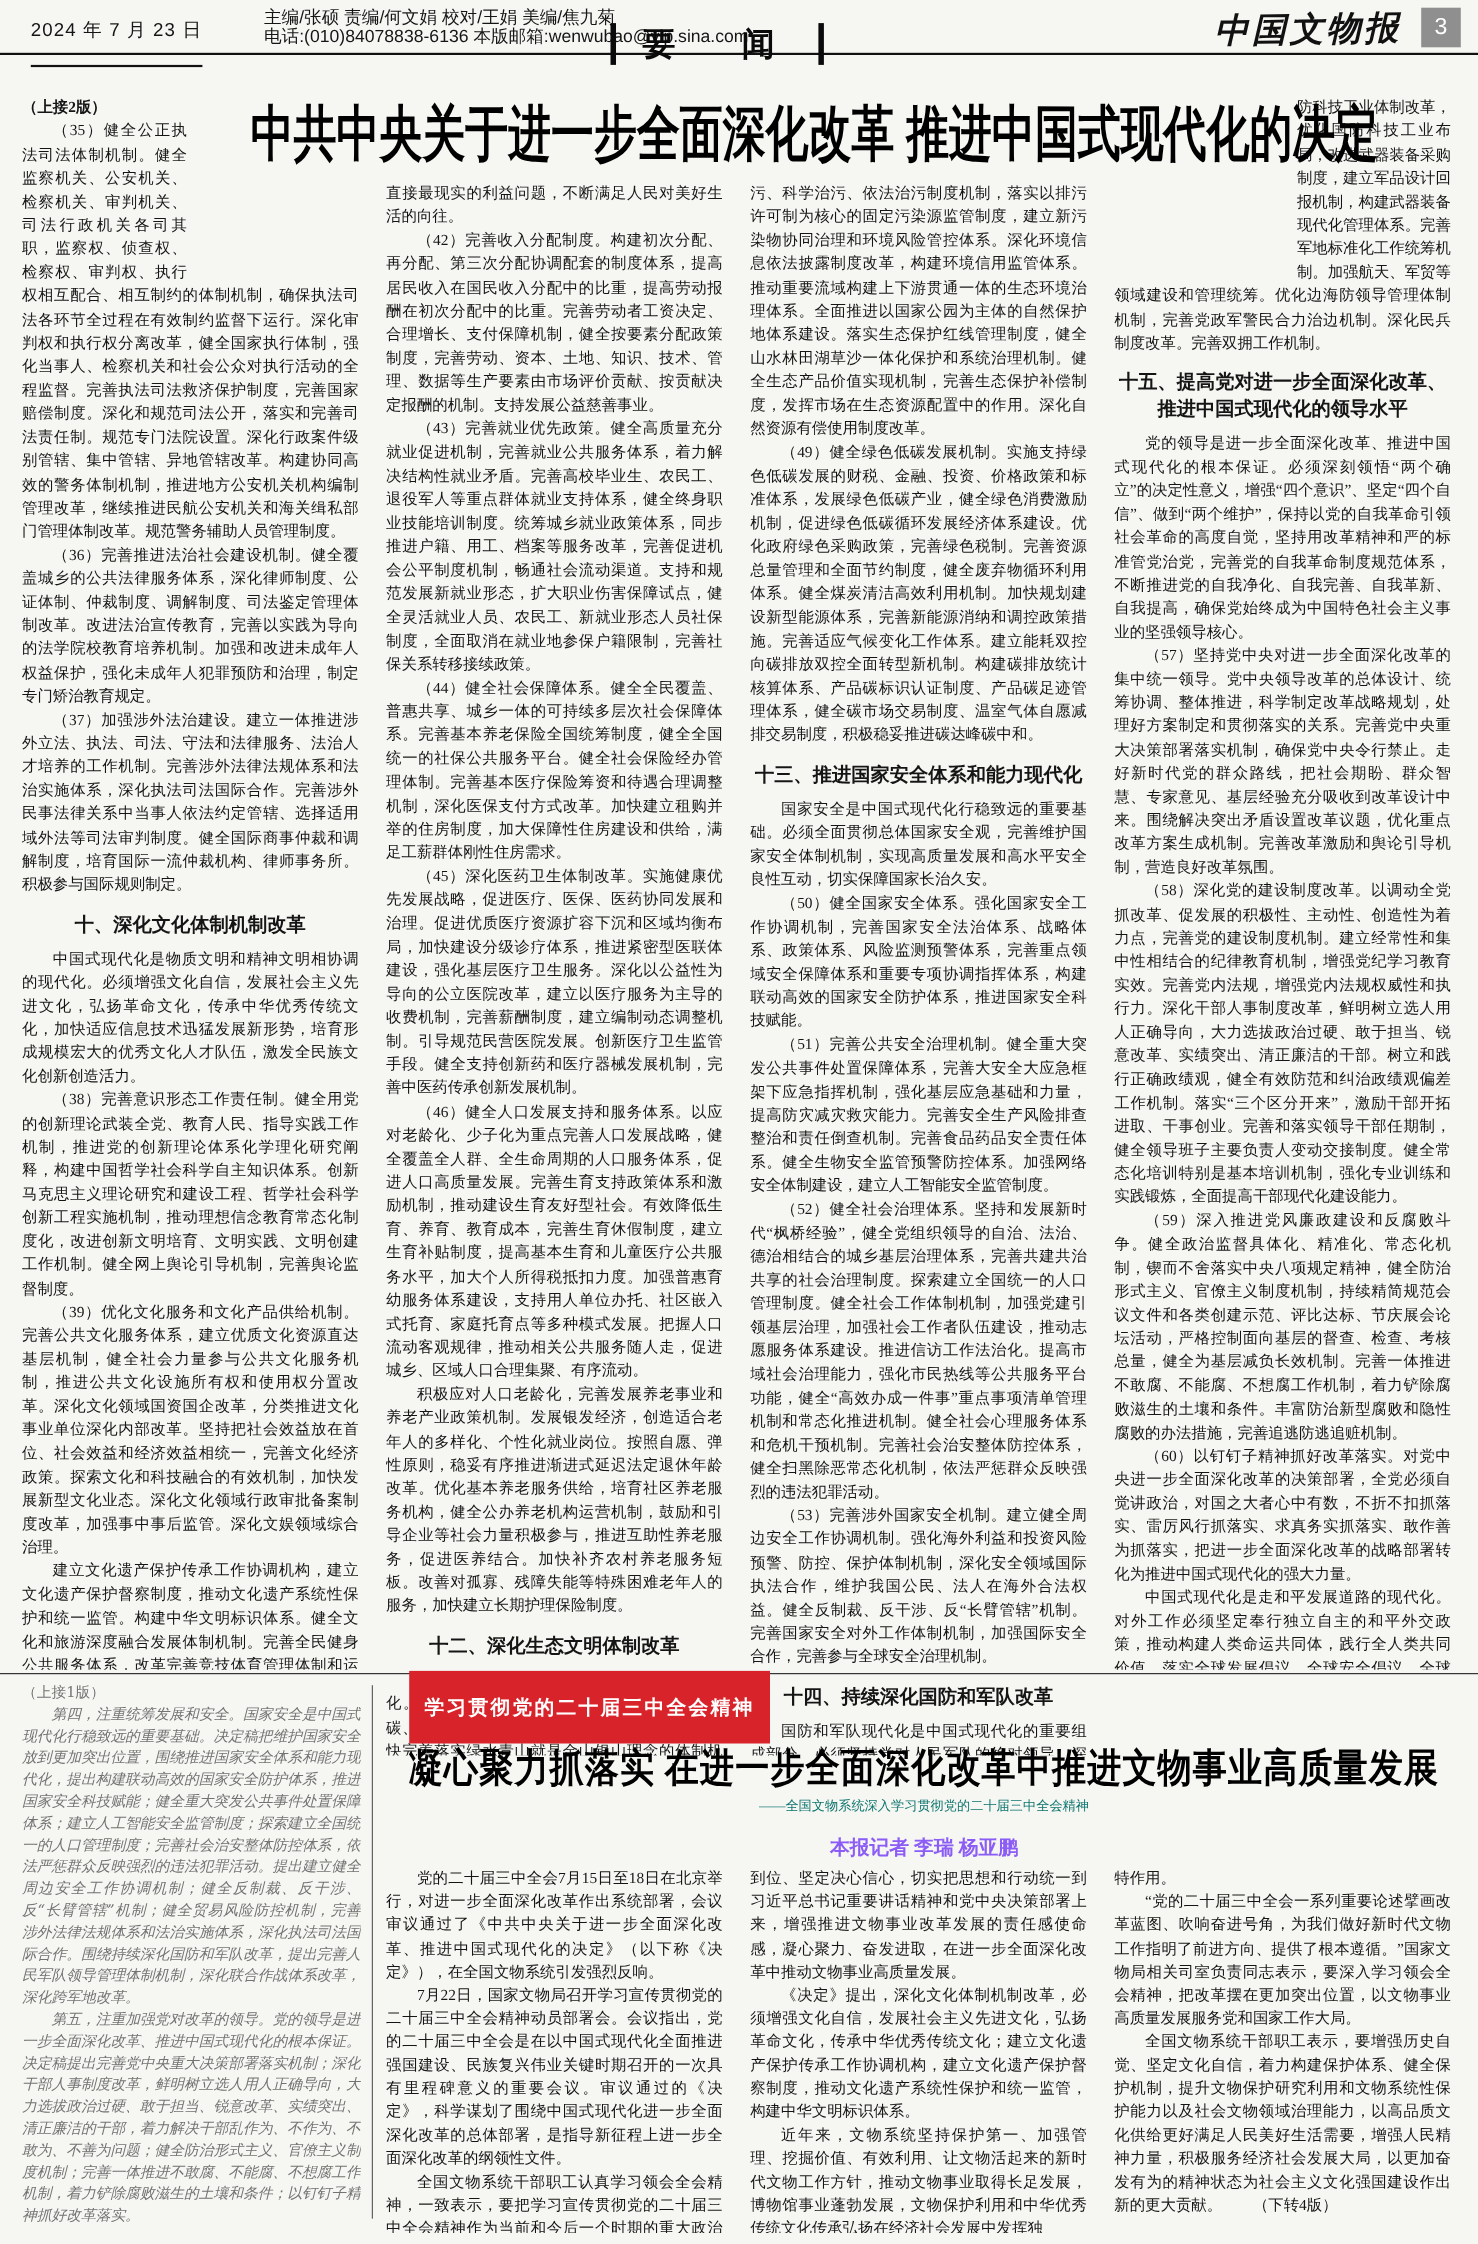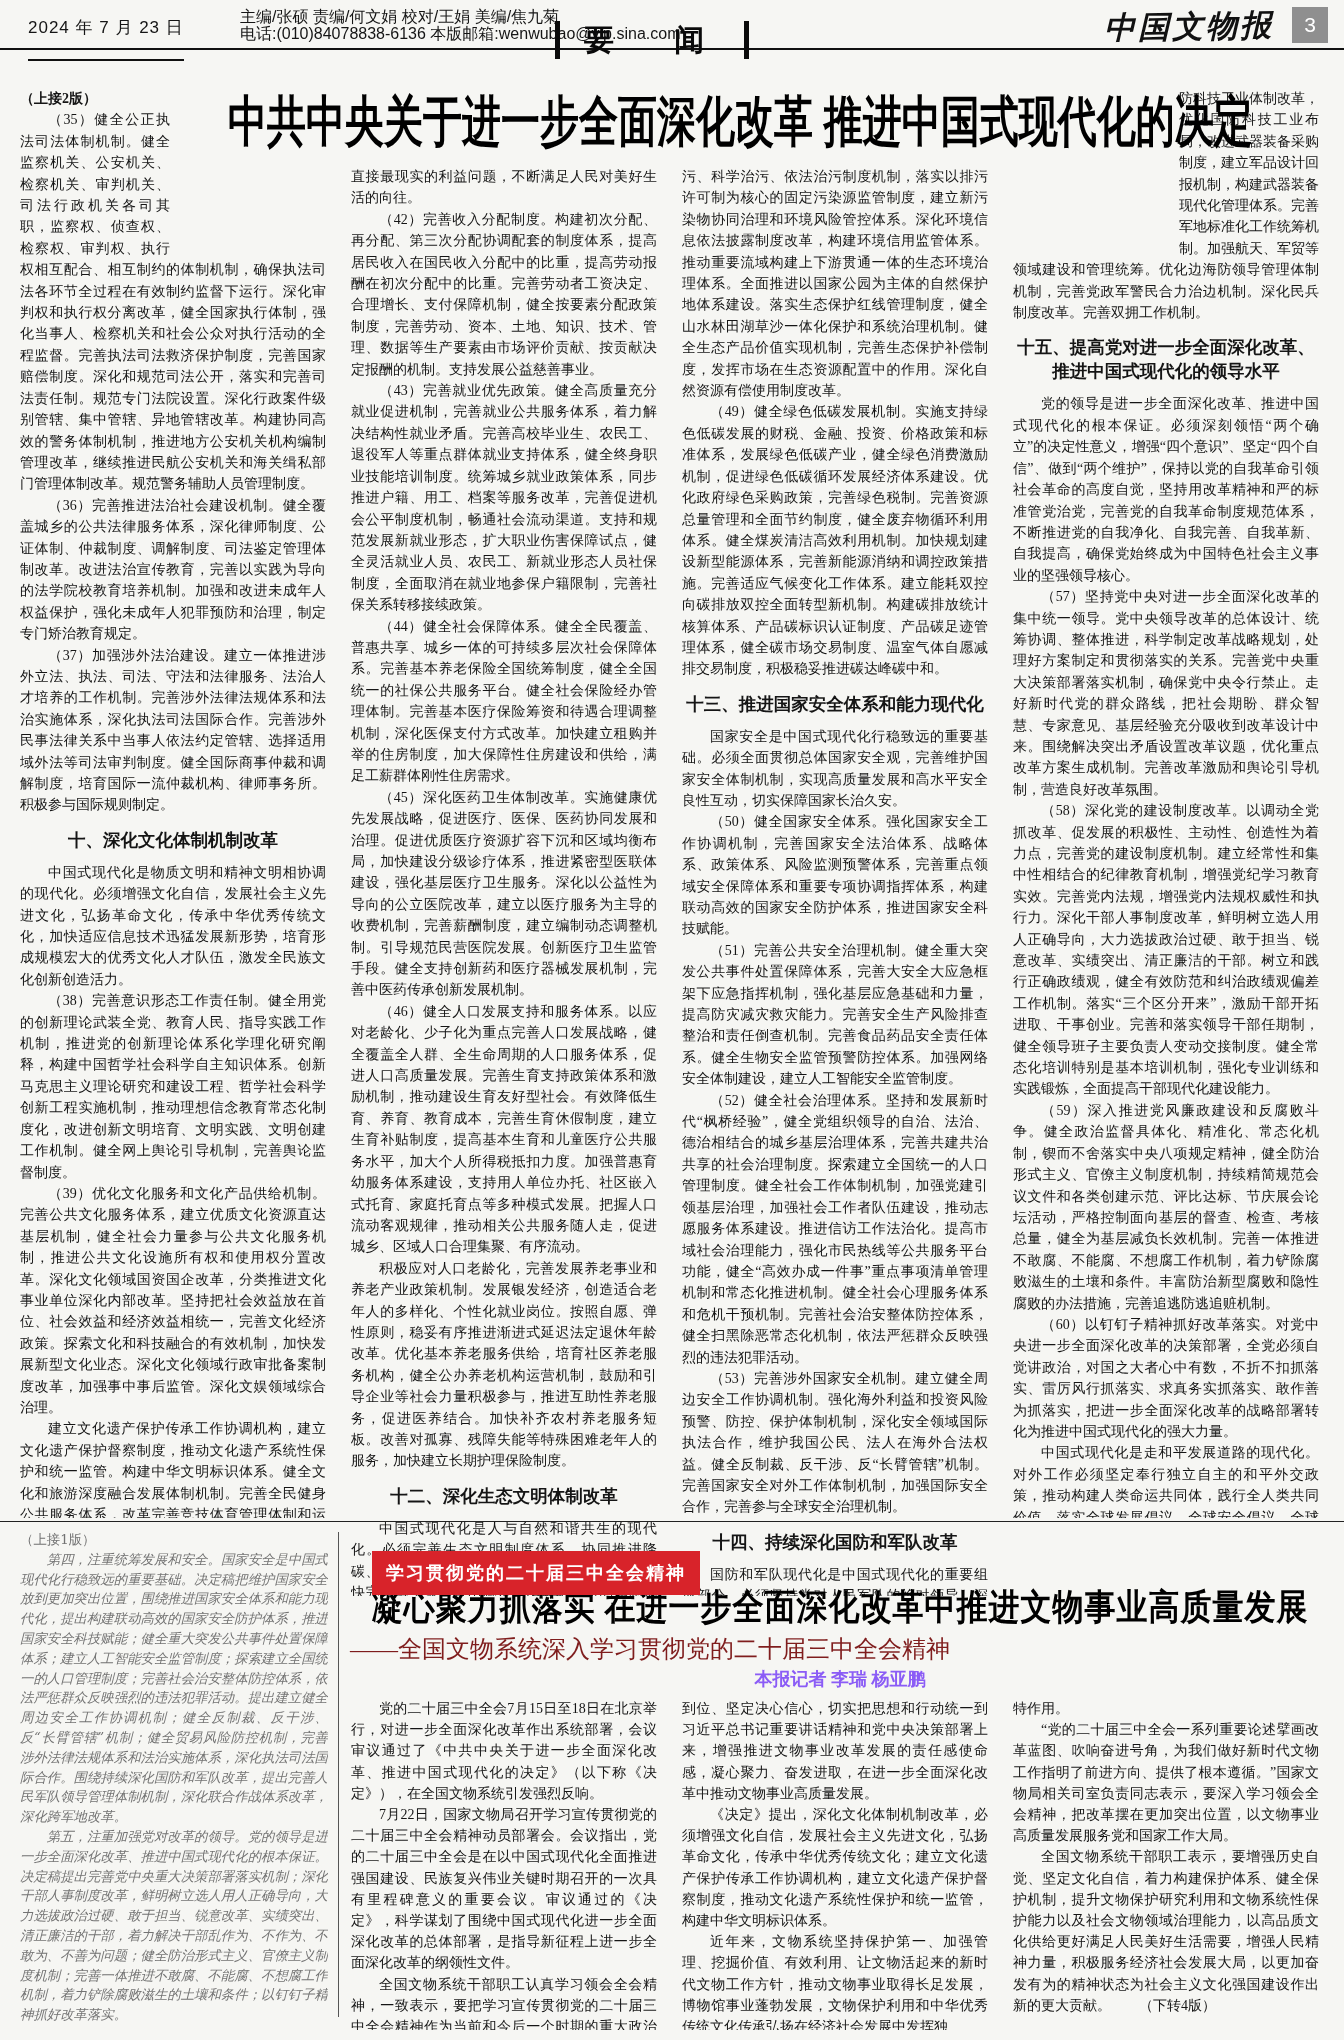--- a/index.html
+++ b/index.html
@@ -38,27 +38,27 @@
   
   .mid-rule{position:absolute;left:0;top:1521px;width:1344px;height:0;border-top:1.5px solid #222;}
   .v-rule{position:absolute;left:338px;top:1532px;width:0;height:485px;border-left:1px solid #555;}
   
   .contleft{position:absolute;left:20px;top:1530px;width:308px;height:492px;overflow:hidden;
             font-family:"DejaVu Serif","Liberation Serif",serif;font-style:italic;
             font-size:13.4px;line-height:19.8px;text-align:justify;color:#737373;}
   .contleft p{margin:0;text-indent:2em;}
   .contleft p.tag{text-indent:0;font-style:normal;}
   
-  .eyebrow{position:absolute;left:372px;top:1551px;background:#d8232a;color:#fff;z-index:2;
+  .eyebrow{position:absolute;left:372px;top:1519px;background:#d8232a;color:#fff;z-index:2;
            font-family:"Liberation Sans","DejaVu Sans",sans-serif;font-weight:bold;font-size:18px;
-           padding:10px 14px;letter-spacing:2px;}
+           padding:21px 14px;letter-spacing:2px;}
   .b-headline{position:absolute;left:350px;top:1583px;width:980px;text-align:center;font-weight:bold;
               font-size:31px;letter-spacing:1px;color:#000;white-space:nowrap;
               font-family:"Liberation Serif","DejaVu Serif",serif;transform:scaleY(1.15);transform-origin:top center;}
-  .b-subhead{position:absolute;left:350px;top:1633px;width:980px;font-size:24px;color:#7f1d1d;}
+  .b-subhead{position:absolute;left:350px;top:1633px;width:980px;text-align:center;font-size:12px;color:#0f766e;}
   .b-byline{position:absolute;left:350px;top:1667px;width:980px;text-align:center;font-size:18px;color:#8b5cf6;font-weight:bold;}
   .bcol{position:absolute;top:1698px;width:306px;height:332px;overflow:hidden;
         font-size:14px;line-height:21.2px;text-align:justify;}
   #bA{left:351px;} #bB{left:682px;} #bC{left:1013px;}
   .bcol p{margin:0;text-indent:2em;}
   .bcol p.cont{text-indent:0;}
 </style>
 </head>
 <body>
 

